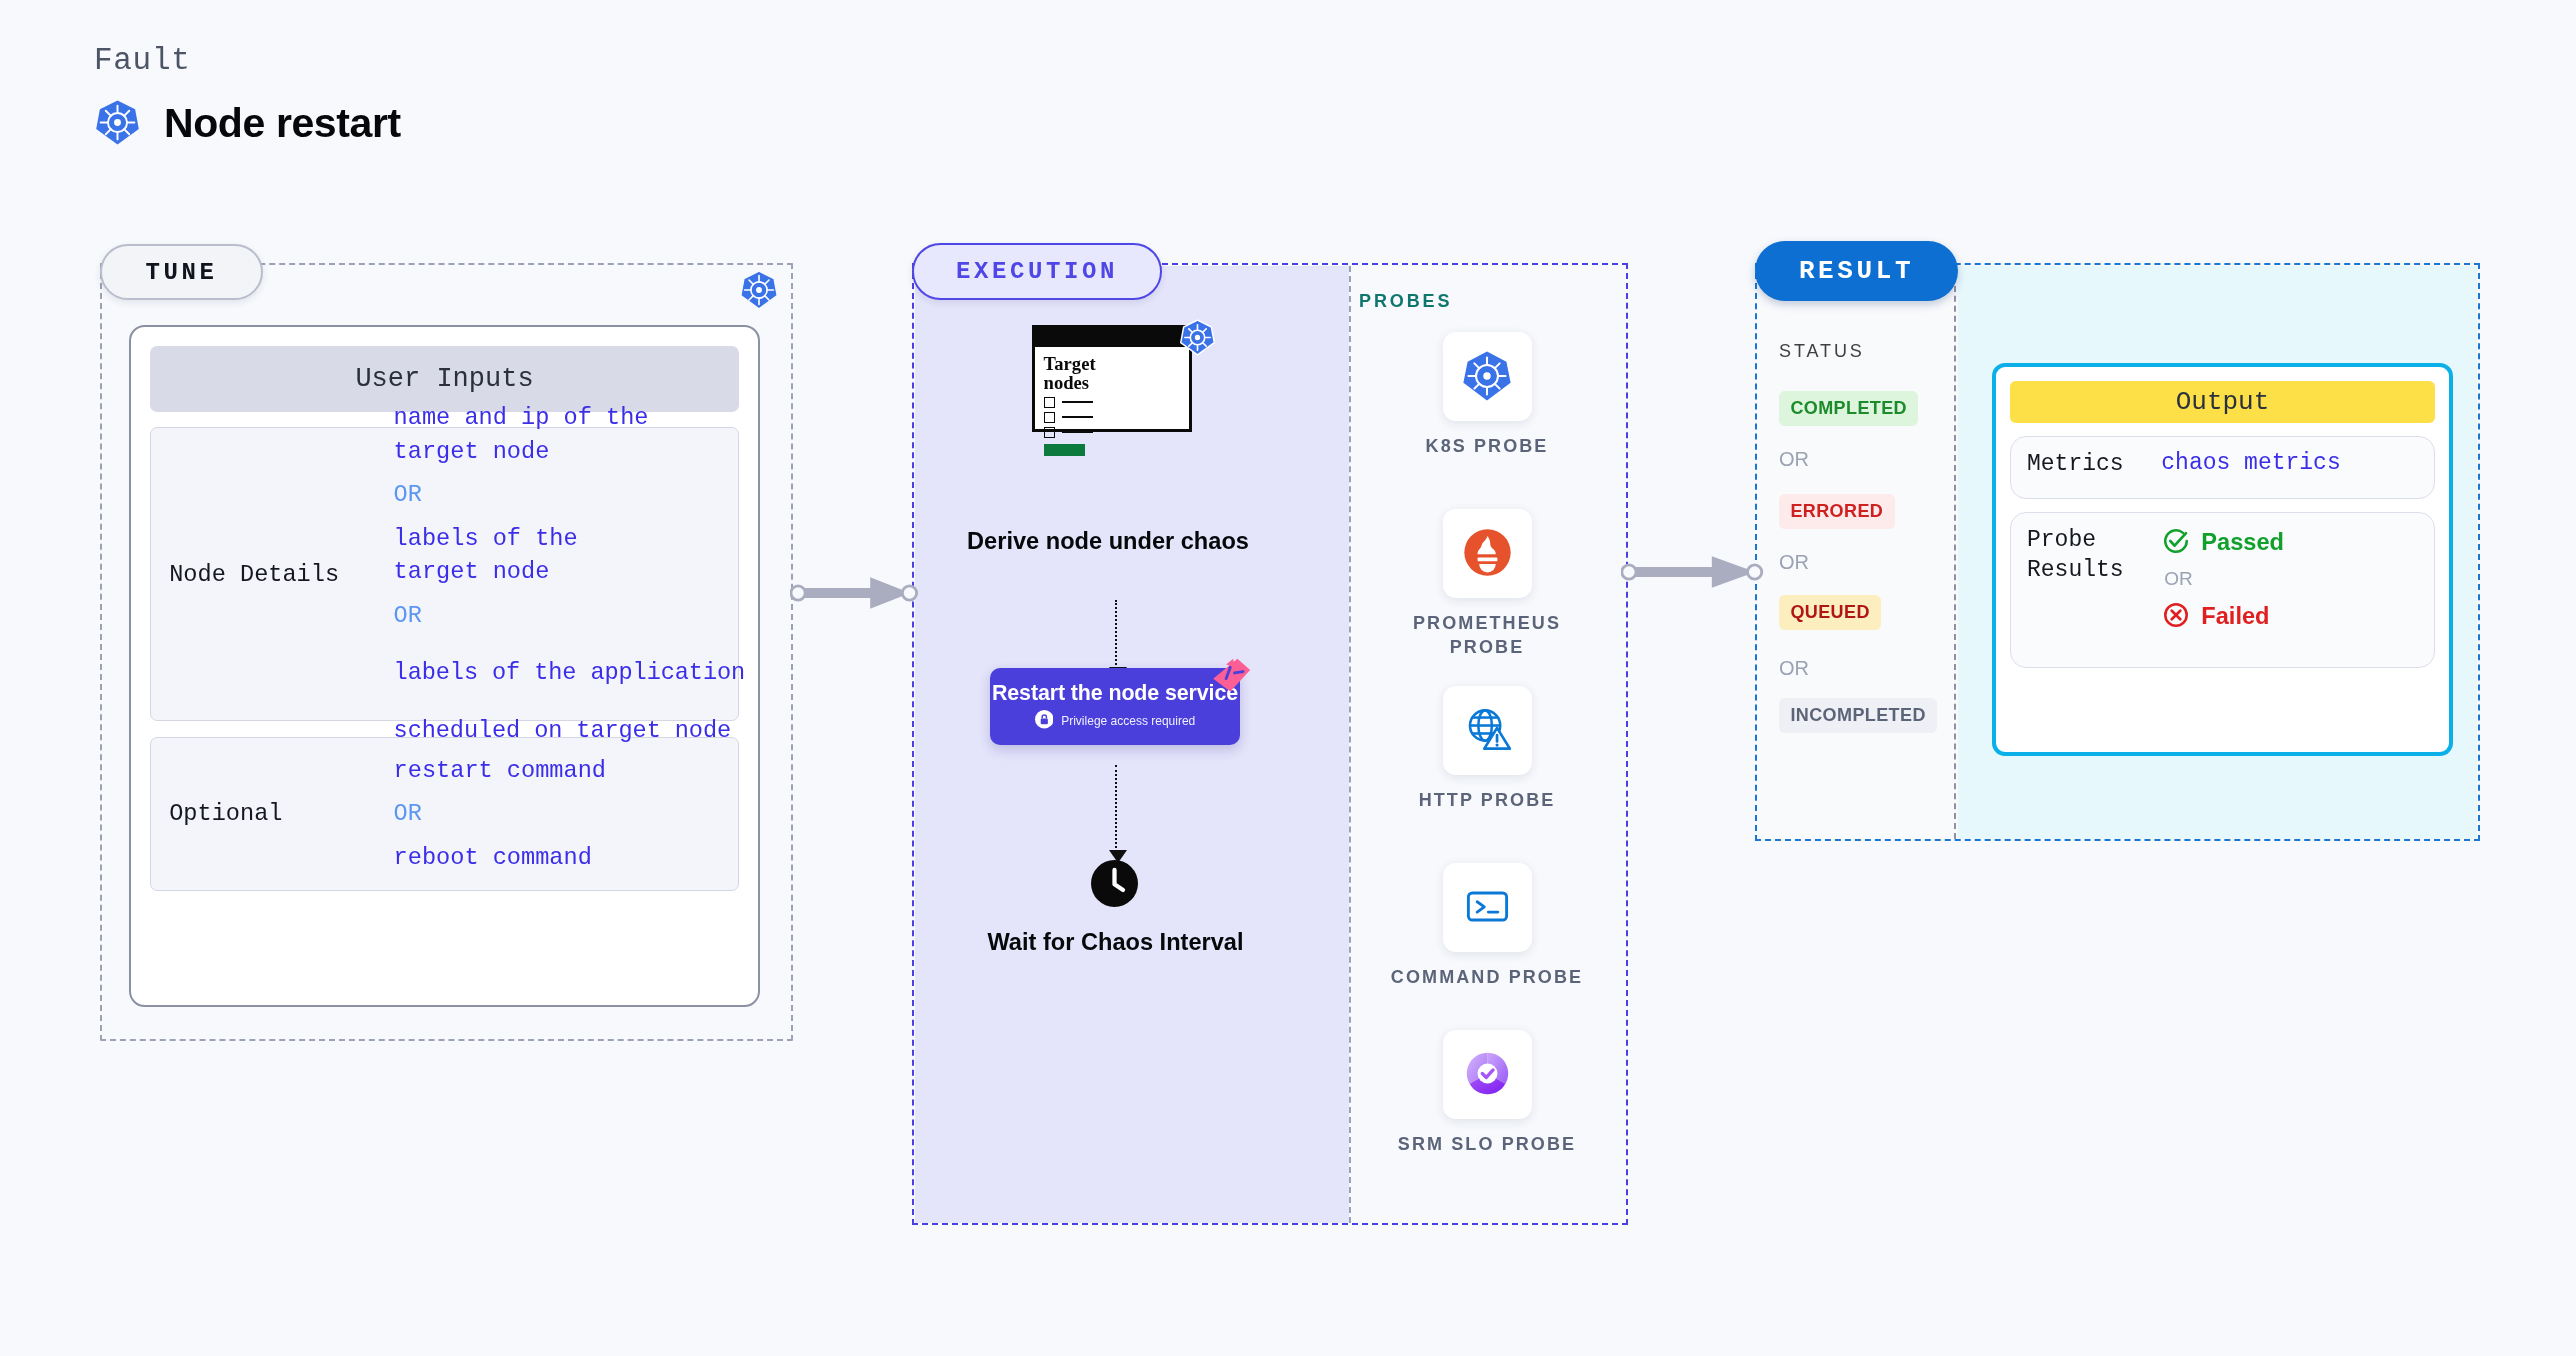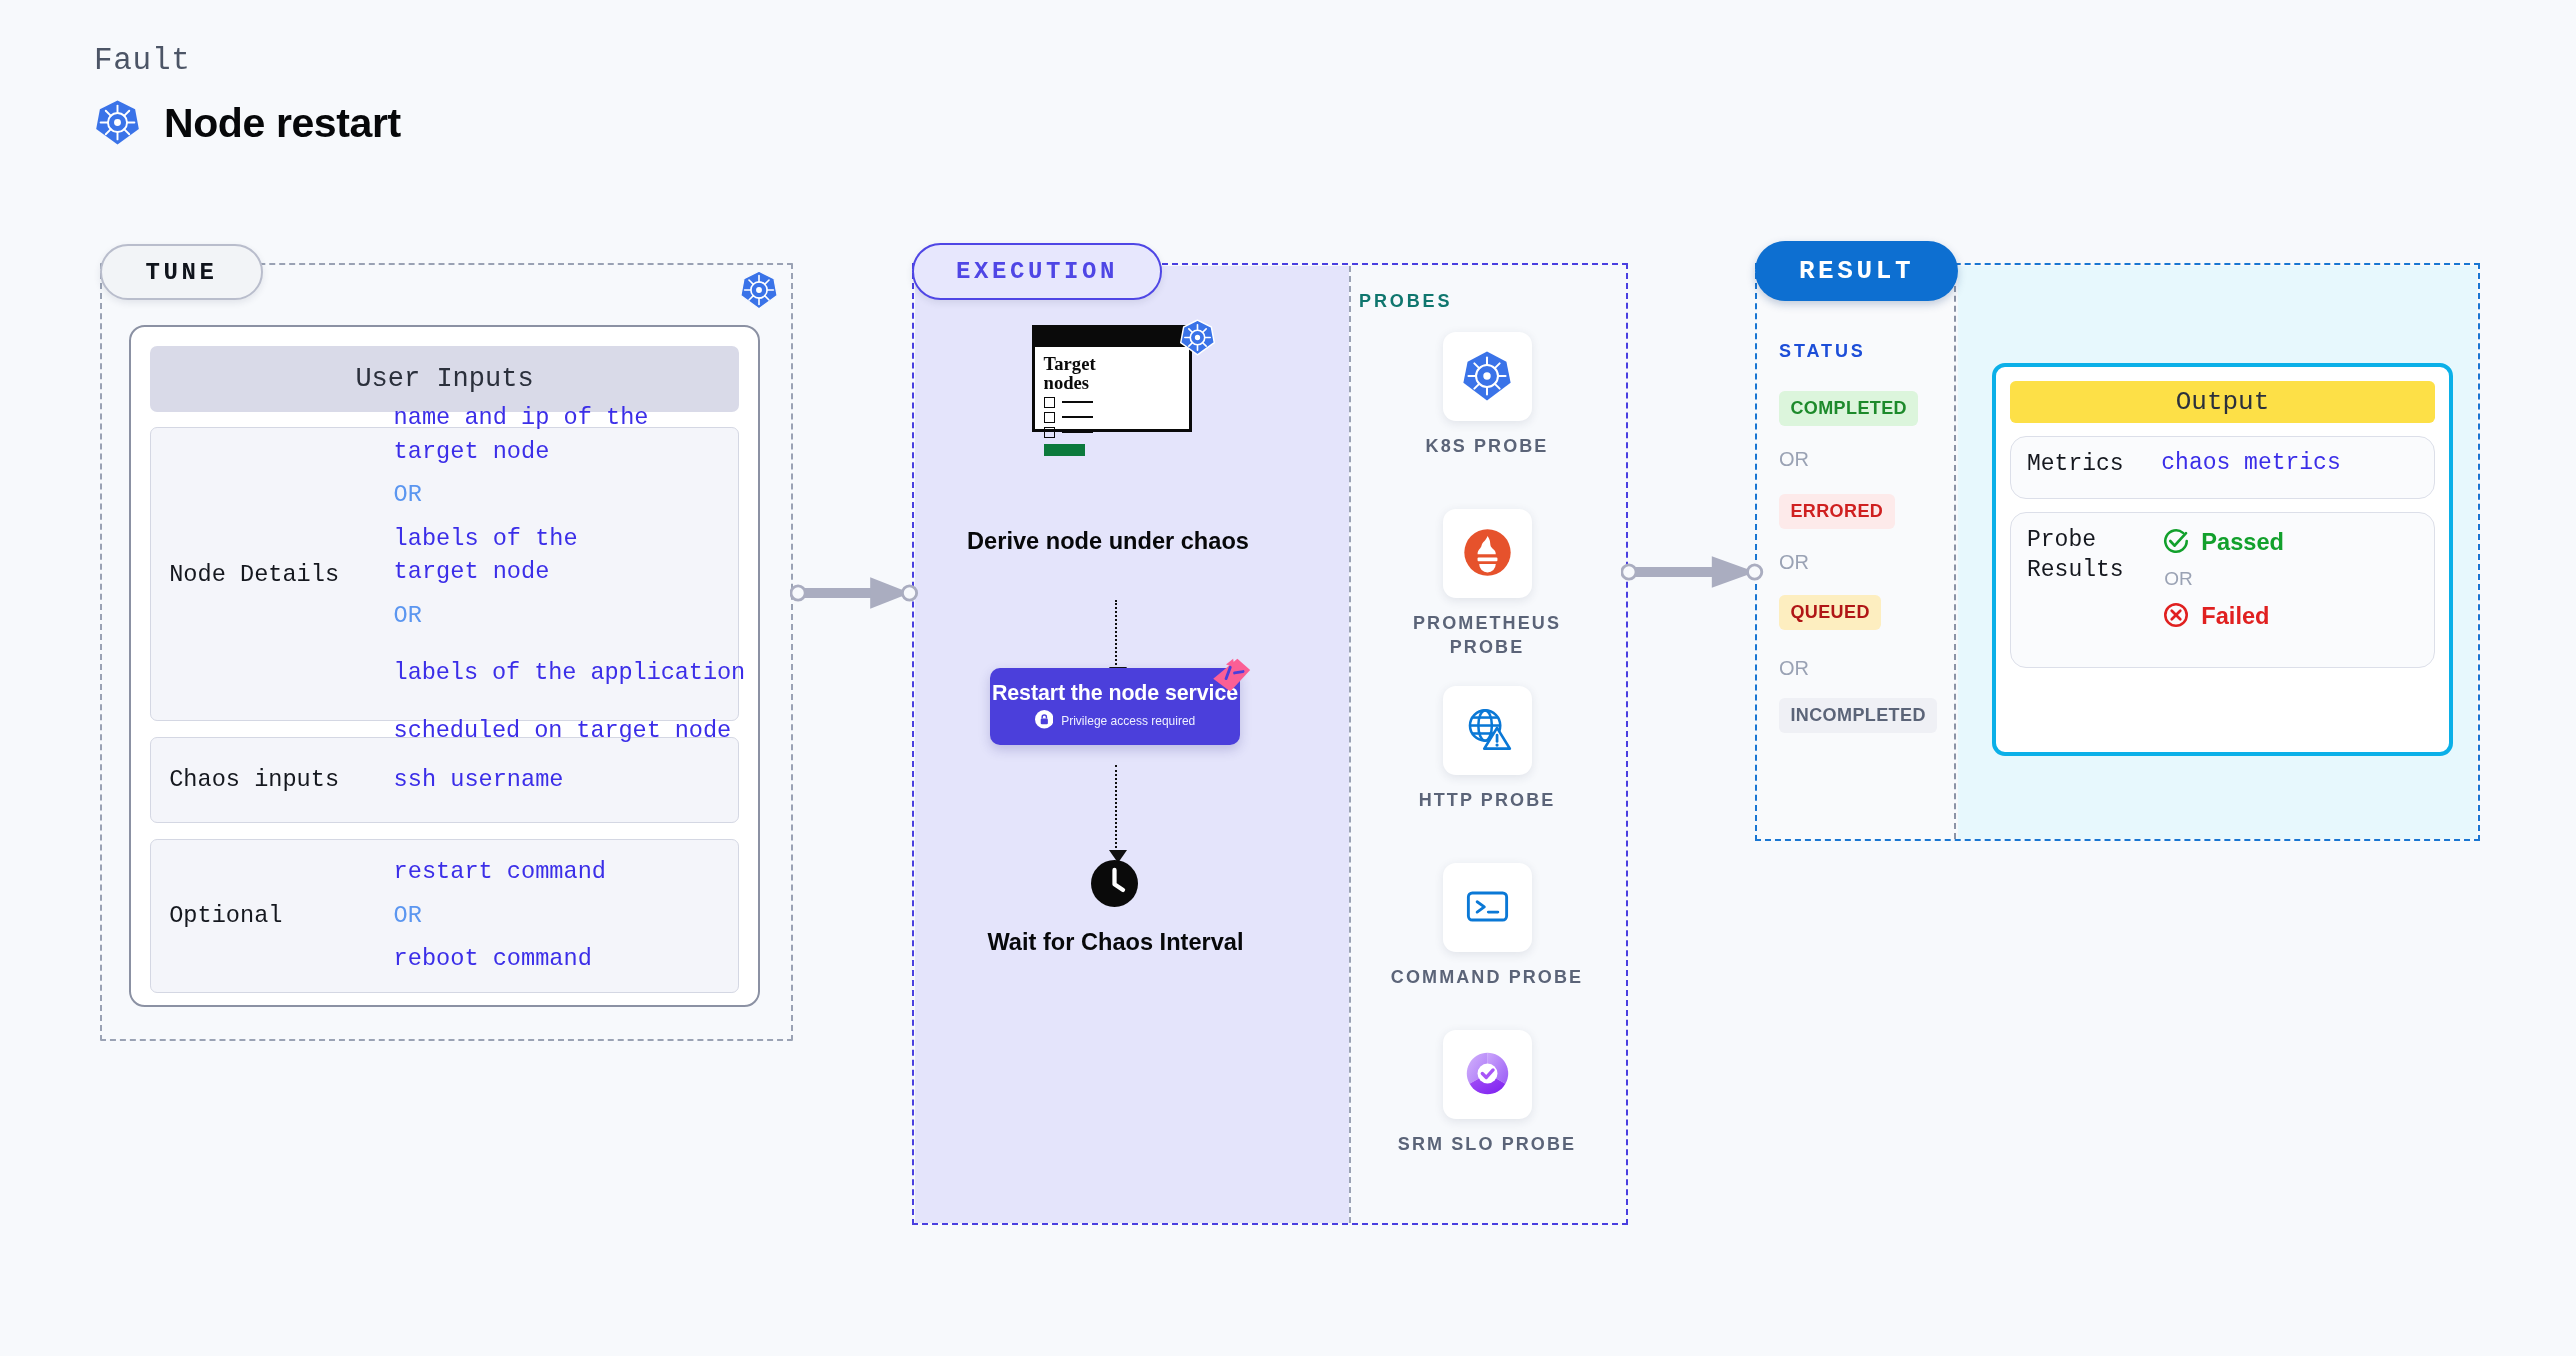--- a/index.html
+++ b/index.html
@@ -172,22 +172,22 @@
   }
   #result-status-col {
     position: absolute; left: 1758px; top: 266px; width: 198px; height: 573px;
     background: #f9fafc; border-right: 2.1px dashed #8b93a6;
   }
   #result-output-col {
     position: absolute; left: 1958px; top: 266px; width: 519px; height: 573px;
     background: #e7f8fd;
   }
   #status-label {
-    position: absolute; left: 1779px; top: 341px; font-size: 18px; font-weight: bold;
-    letter-spacing: 2.9px; color: #1d4ed8;
+    position: absolute; left: 1779px; top: 341px; font-size: 18px; font-weight: normal;
+    letter-spacing: 2.9px; color: #404040;
   }
   .status-badge {
     position: absolute; left: 1779px; border-radius: 5.7px; font-size: 18px;
     font-weight: bold; letter-spacing: 0.4px; padding: 7.1px 11.4px; white-space: nowrap;
   }
   .status-or {
     position: absolute; left: 1779px; font-size: 20px; color: #9aa2b4;
   }
   #sb-0 { top: 391px; background: #dcf5dc; color: #1d8a2b; }
   #or-0 { top: 448px; }
@@ -288,26 +288,20 @@
       <span class="val">target node</span>
       <span class="or">OR</span>
       <span class="val">labels of the</span>
       <span class="val">target node</span>
       <span class="or">OR</span>
       <span class="val wide">labels of the application</span>
       <span class="val wide"> scheduled on target node</span>
     </div>
   </div>
 
-  <div class="input-row" id="row-chaos-inputs">
-    <div class="row-label">Chaos inputs</div>
-    <div class="row-values">
-      <span class="val">ssh username</span>
-    </div>
-  </div>
 
   <div class="input-row" id="row-optional">
     <div class="row-label">Optional</div>
     <div class="row-values">
       <span class="val">restart command</span>
       <span class="or">OR</span>
       <span class="val">reboot command</span>
     </div>
   </div>
 </div>

